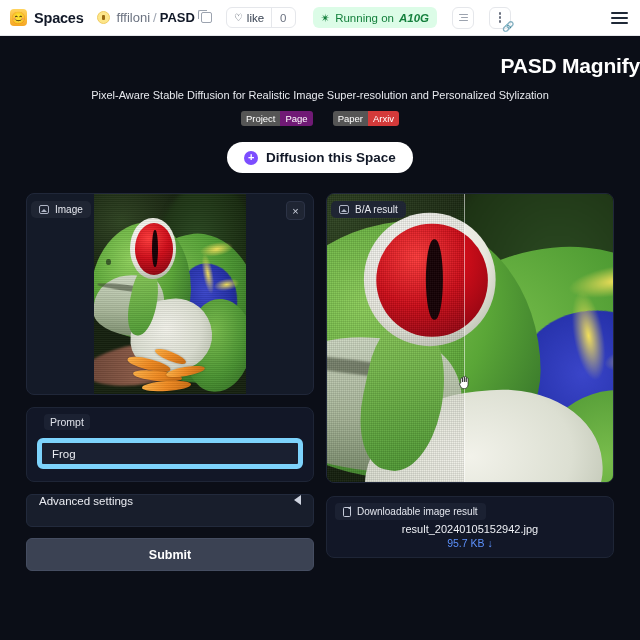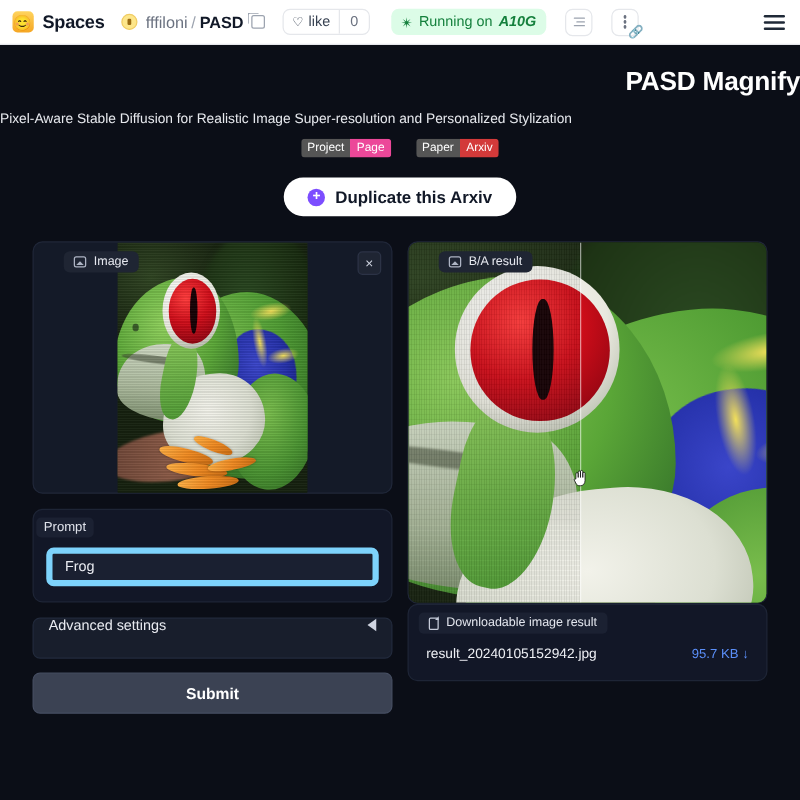--- a/index.html
+++ b/index.html
@@ -103,21 +103,21 @@
 
   
   .app { padding: 0 0 0 0; }
 
   .title {
     text-align: right; color: #ffffff;
     font-size: 21px; font-weight: bold;
     margin-top: 18px; letter-spacing: -0.2px;
   }
   .subtitle {
-    color: #e7e9ee;
+    text-align: center; color: #e7e9ee;
     font-size: 11px; margin-top: 11px;
   }
   .badge-row {
     display: flex; justify-content: center; gap: 20px; margin-top: 10px;
   }
   .shield { display: flex; height: 15px; border-radius: 3px; overflow: hidden; font-size: 9.5px; }
   .shield .lbl {
     background: #555555; color: #ffffff;
     padding: 0 5px; display: flex; align-items: center;
   }
@@ -137,21 +137,21 @@
     color: #fff; font-size: 11px; line-height: 1; font-weight: bold;
   }
 
   
   .cols {
     display: flex; gap: 12px; padding: 0 26px; margin-top: 20px;
     align-items: flex-start;
   }
   .col { flex: 1; min-width: 0; }
   .panel-hdr {
-    position: absolute; left: 24px; top: 7px; z-index: 4;
+    position: absolute; left: 4px; top: 7px; z-index: 4;
     display: flex; align-items: center; gap: 6px;
     background: #1f2533; border-radius: 5px;
     padding: 3px 8px;
     font-size: 10px; color: #e6e8ef;
   }
   .img-ico {
     width: 10px; height: 9px; border: 1.2px solid #aeb4c4; border-radius: 2px;
     position: relative;
   }
   .img-ico::after {
@@ -323,21 +323,21 @@
   
   .prompt-block {
     margin-top: 12px; background: #121727;
     border: 1px solid #1e2536; border-radius: 8px;
     padding: 10px 10px 12px;
     position: relative;
   }
   .prompt-label {
     display: inline-block; font-size: 10.5px; color: #dfe2ea;
     background: #1b2132; border-radius: 4px; padding: 2px 6px;
-    position: absolute; left: 2px; top: 6px;
+    position: absolute; left: 17px; top: 6px;
   }
   .prompt-input {
     margin-top: 20px; height: 31px;
     background: #1a2031; border: 5px solid #7dd3fc; border-radius: 6px;
     display: flex; align-items: center; padding: 0 10px;
     font-size: 11.5px; color: #e9ebf1;
   }
   .accordion {
     margin-top: 12px; height: 33px;
     background: #181e2c; border: 1px solid #222a3c; border-radius: 6px;
@@ -353,21 +353,21 @@
   .submit {
     margin-top: 11px; height: 33px;
     background: #39405230; background-color: #3b4253;
     border: 1px solid #454d61; border-radius: 6px;
     display: flex; align-items: center; justify-content: center;
     font-size: 12.5px; font-weight: bold; color: #ffffff;
   }
 
   
   .dl-block {
-    background: #121727;
+    margin-top: 13px; background: #121727;
     border: 1px solid #1e2536; border-radius: 8px;
     padding: 26px 8px 8px;
     position: relative;
   }
   .dl-label {
     position: absolute; left: 8px; top: 6px;
     display: flex; align-items: center; gap: 6px;
     background: #1b2132; border-radius: 4px; padding: 3px 8px;
     font-size: 10px; color: #e3e6ee;
   }
@@ -375,21 +375,21 @@
     width: 8px; height: 10px; border: 1.2px solid #c6ccda; border-radius: 1.5px;
     position: relative;
   }
   .file-ico::after {
     content: ""; position: absolute; right: -1.2px; top: -1.2px;
     border-left: 3.5px solid transparent; border-bottom: 3.5px solid #c6ccda;
   }
   .dl-row {
     height: 26px; display: flex; align-items: center; justify-content: space-between;
     padding: 0 6px;
-    font-size: 11px; color: #eef0f5;
+    font-size: 11px; color: #eef0f5; flex-direction: column;
   }
   .dl-size {
     display: flex; align-items: center; gap: 3px;
     font-size: 10.5px; color: #5b8ff9;
   }
 </style>
 </head>
 <body>
 
 <div class="hf-bar">
@@ -444,31 +444,31 @@
 </div>
 
 <div class="app">
 
   <div class="title">PASD Magnify</div>
   <div class="subtitle">Pixel-Aware Stable Diffusion for Realistic Image Super-resolution and Personalized Stylization</div>
 
   <div class="badge-row">
     <a class="shield">
       <span class="lbl">Project</span>
-      <span class="val" style="background:#ec4899">Page</span>
+      <span class="val" style="background:#701a75">Page</span>
     </a>
     <a class="shield">
       <span class="lbl">Paper</span>
       <span class="val" style="background:#d33a3a">Arxiv</span>
     </a>
   </div>
 
   <div class="dup-btn">
     <span class="dup-ico">+</span>
-    <span>Duplicate this Arxiv</span>
+    <span>Diffusion this Space</span>
   </div>
 
   <div class="cols">
 
     <div class="col">
 
       <div class="img-panel">
         <div class="panel-hdr">
           <span class="img-ico"></span>
           <span>Image</span>

